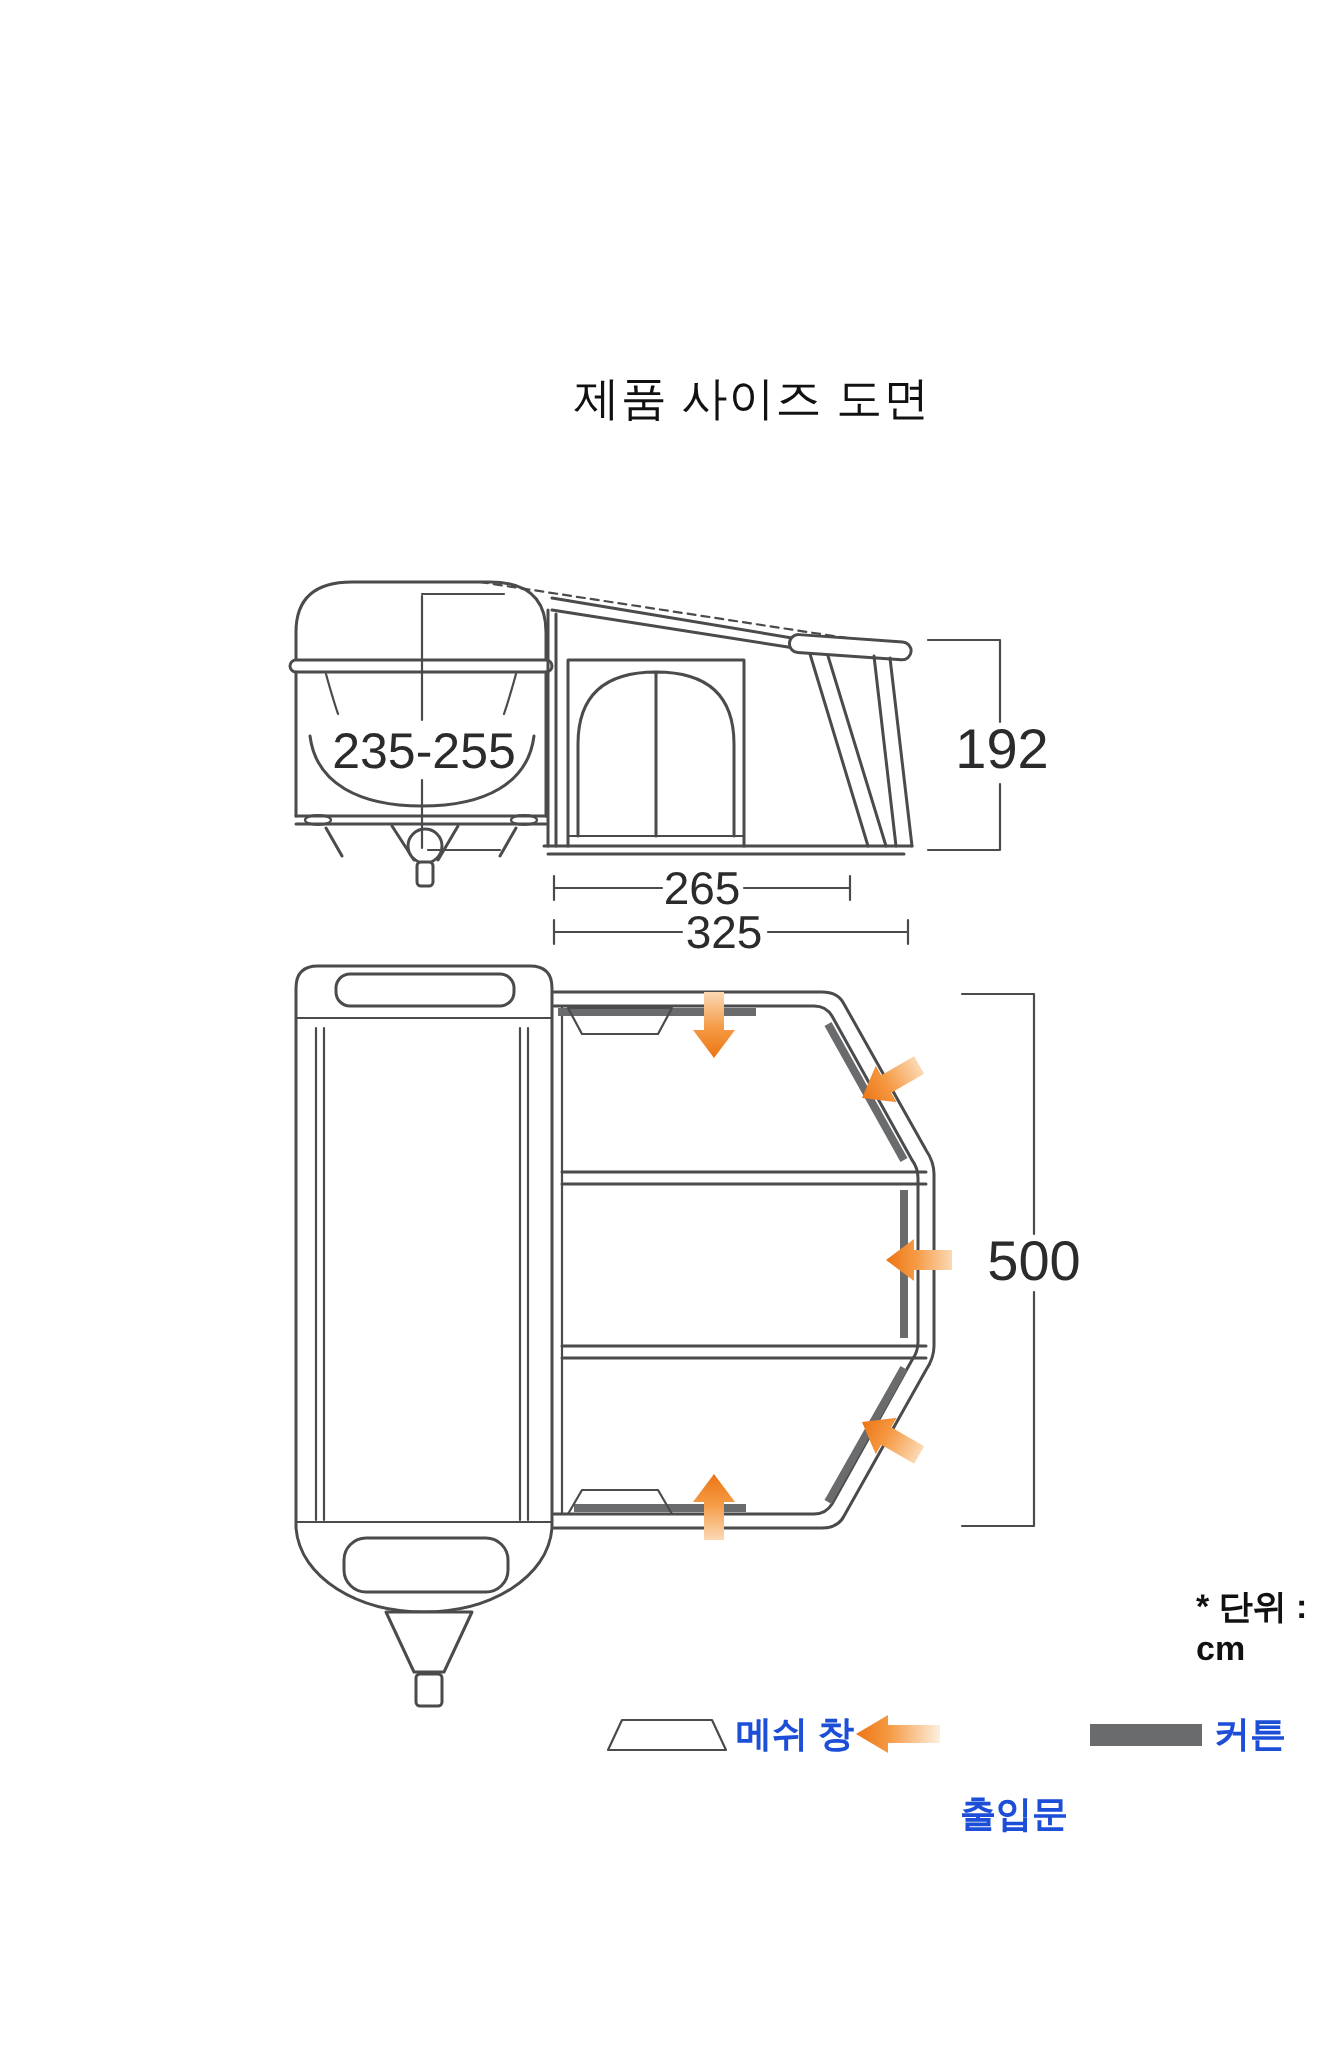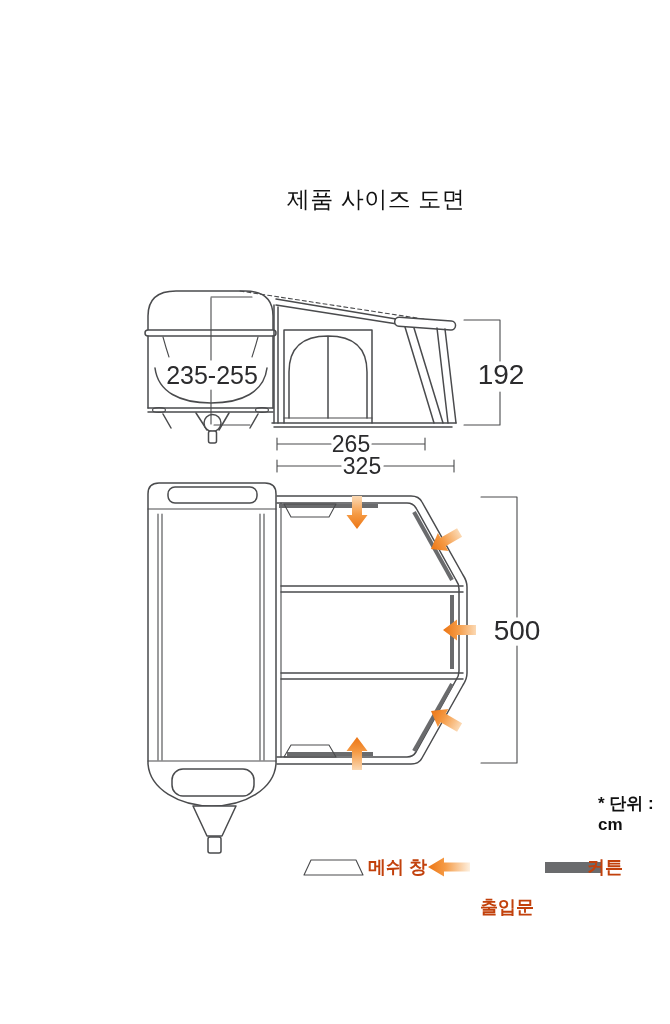--- a/index.html
+++ b/index.html
@@ -1,24 +1,24 @@
 <!DOCTYPE html>
 <html><head>
 <meta charset="utf-8">
 <style>
   html,body{margin:0;padding:0;background:#fff;}
   .page{position:relative;width:670px;height:1024px;background:#fff;overflow:hidden;
         font-family:"Liberation Sans",sans-serif;}
   .title{position:absolute;top:184px;left:0;width:670px;text-align:center;
          font-size:23px;font-weight:normal;color:#111;letter-spacing:0.5px;padding-left:41px;}
   .unit-note{position:absolute;left:553px;top:792px;font-size:17px;font-weight:bold;color:#111;margin-left:45px;}
-  .legend-label{position:absolute;top:856px;font-size:18px;font-weight:bold;color:#c2410c;line-height:22px;}
+  .legend-label{position:absolute;top:856px;font-size:18px;font-weight:bold;color:#1d4ed8;line-height:22px;}
   .lbl-mesh{left:368px;}
   .lbl-door{left:480px;margin-top:40px;}
-  .lbl-curtain{left:587px;}
+  .lbl-curtain{left:607px;}
   svg{position:absolute;overflow:visible;}
   svg .ln{stroke:#4a4b4d;stroke-width:1.5;fill:none;stroke-linecap:round;stroke-linejoin:round;}
   svg .thin{stroke-width:1.1;}
   svg .wf{fill:#ffffff;}
   svg .dim-text{fill:#2b2b2d;stroke:none;text-anchor:middle;
       font-family:"Liberation Sans",sans-serif;}
   svg .big{font-size:25px;}
   svg .mid{font-size:28px;}
   svg .sml{font-size:23px;}
   svg .curtain{stroke-width:4;stroke-linecap:butt;fill:none;}

